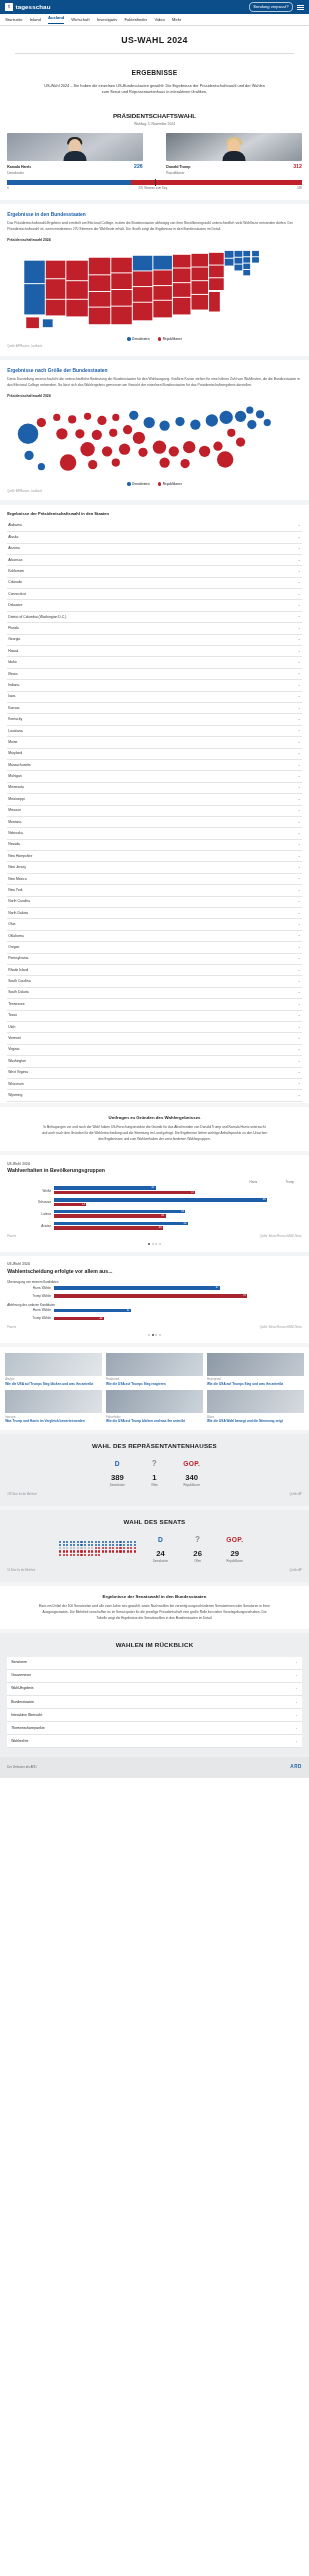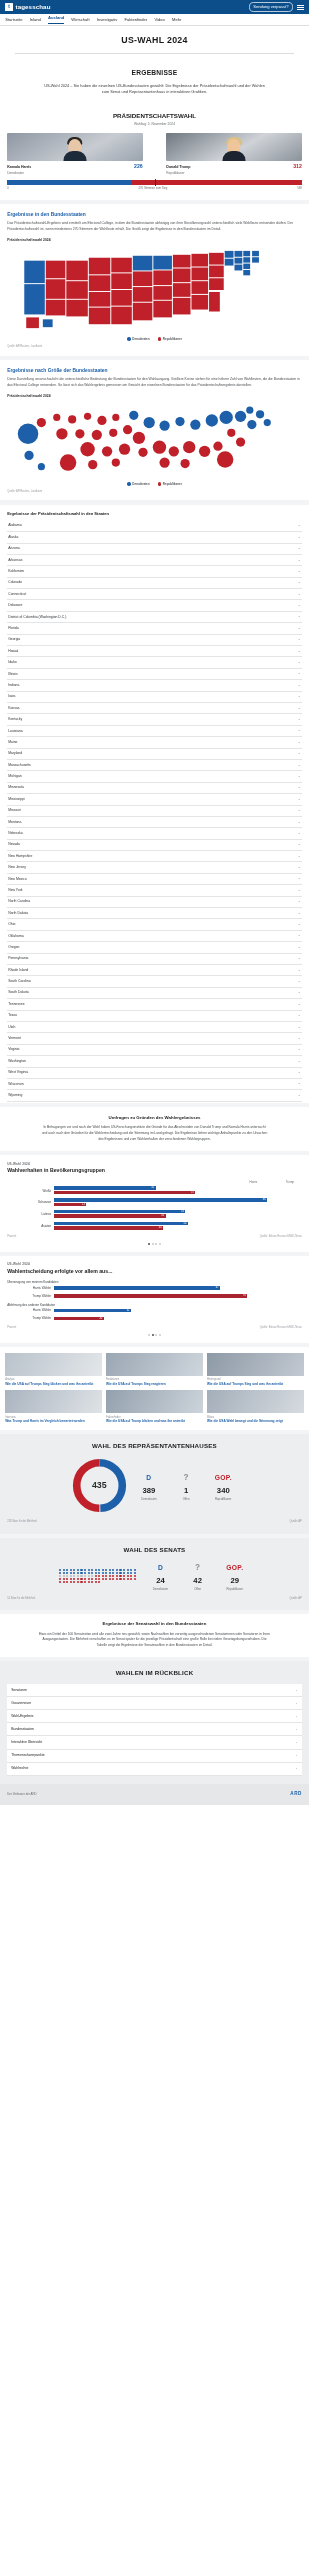--- a/index.html
+++ b/index.html
@@ -782,27 +782,20 @@
       <div class="teaser">
         <div class="thumb f"></div>
         <div class="t-kick">Bilanz</div>
         <div class="t-title">Wie die USA Wahl bewegt und die Stimmung zeigt</div>
       </div>
     </div>
 
   <div class="chamber">
     <h2>WAHL DES REPRÄSENTANTENHAUSES</h2>
     <div class="chamber-inner">
-      <div class="donut-wrap">
-        <svg viewBox="0 0 120 120" width="57" height="57">
-          <circle cx="60" cy="60" r="48" fill="none" stroke="#1d5fa8" stroke-width="16" stroke-dasharray="148 154" transform="rotate(-90 60 60)"></circle>
-          <circle cx="60" cy="60" r="48" fill="none" stroke="#c0202a" stroke-width="16" stroke-dasharray="152 150" stroke-dashoffset="-150" transform="rotate(-90 60 60)"></circle>
-        </svg>
-        <div class="donut-center">435</div>
-      </div>
       <div class="tallies">
         <div class="tally">
           <div class="logo dem">D</div>
           <div class="num">389</div>
           <div class="cap">Demokraten</div>
         </div>
         <div class="tally">
           <div class="logo other">?</div>
           <div class="num">1</div>
           <div class="cap">Offen</div>
@@ -926,21 +919,21 @@
           <i style="background: rgb(192, 32, 42);"></i>
         </div>
       <div class="tallies">
         <div class="tally">
           <div class="logo dem">D</div>
           <div class="num">24</div>
           <div class="cap">Demokraten</div>
         </div>
         <div class="tally">
           <div class="logo other">?</div>
-          <div class="num">42</div>
+          <div class="num">26</div>
           <div class="cap">Offen</div>
         </div>
         <div class="tally">
           <div class="logo rep">GOP.</div>
           <div class="num">29</div>
           <div class="cap">Republikaner</div>
         </div>
       </div>
     </div>
     <div class="chamber-foot">

